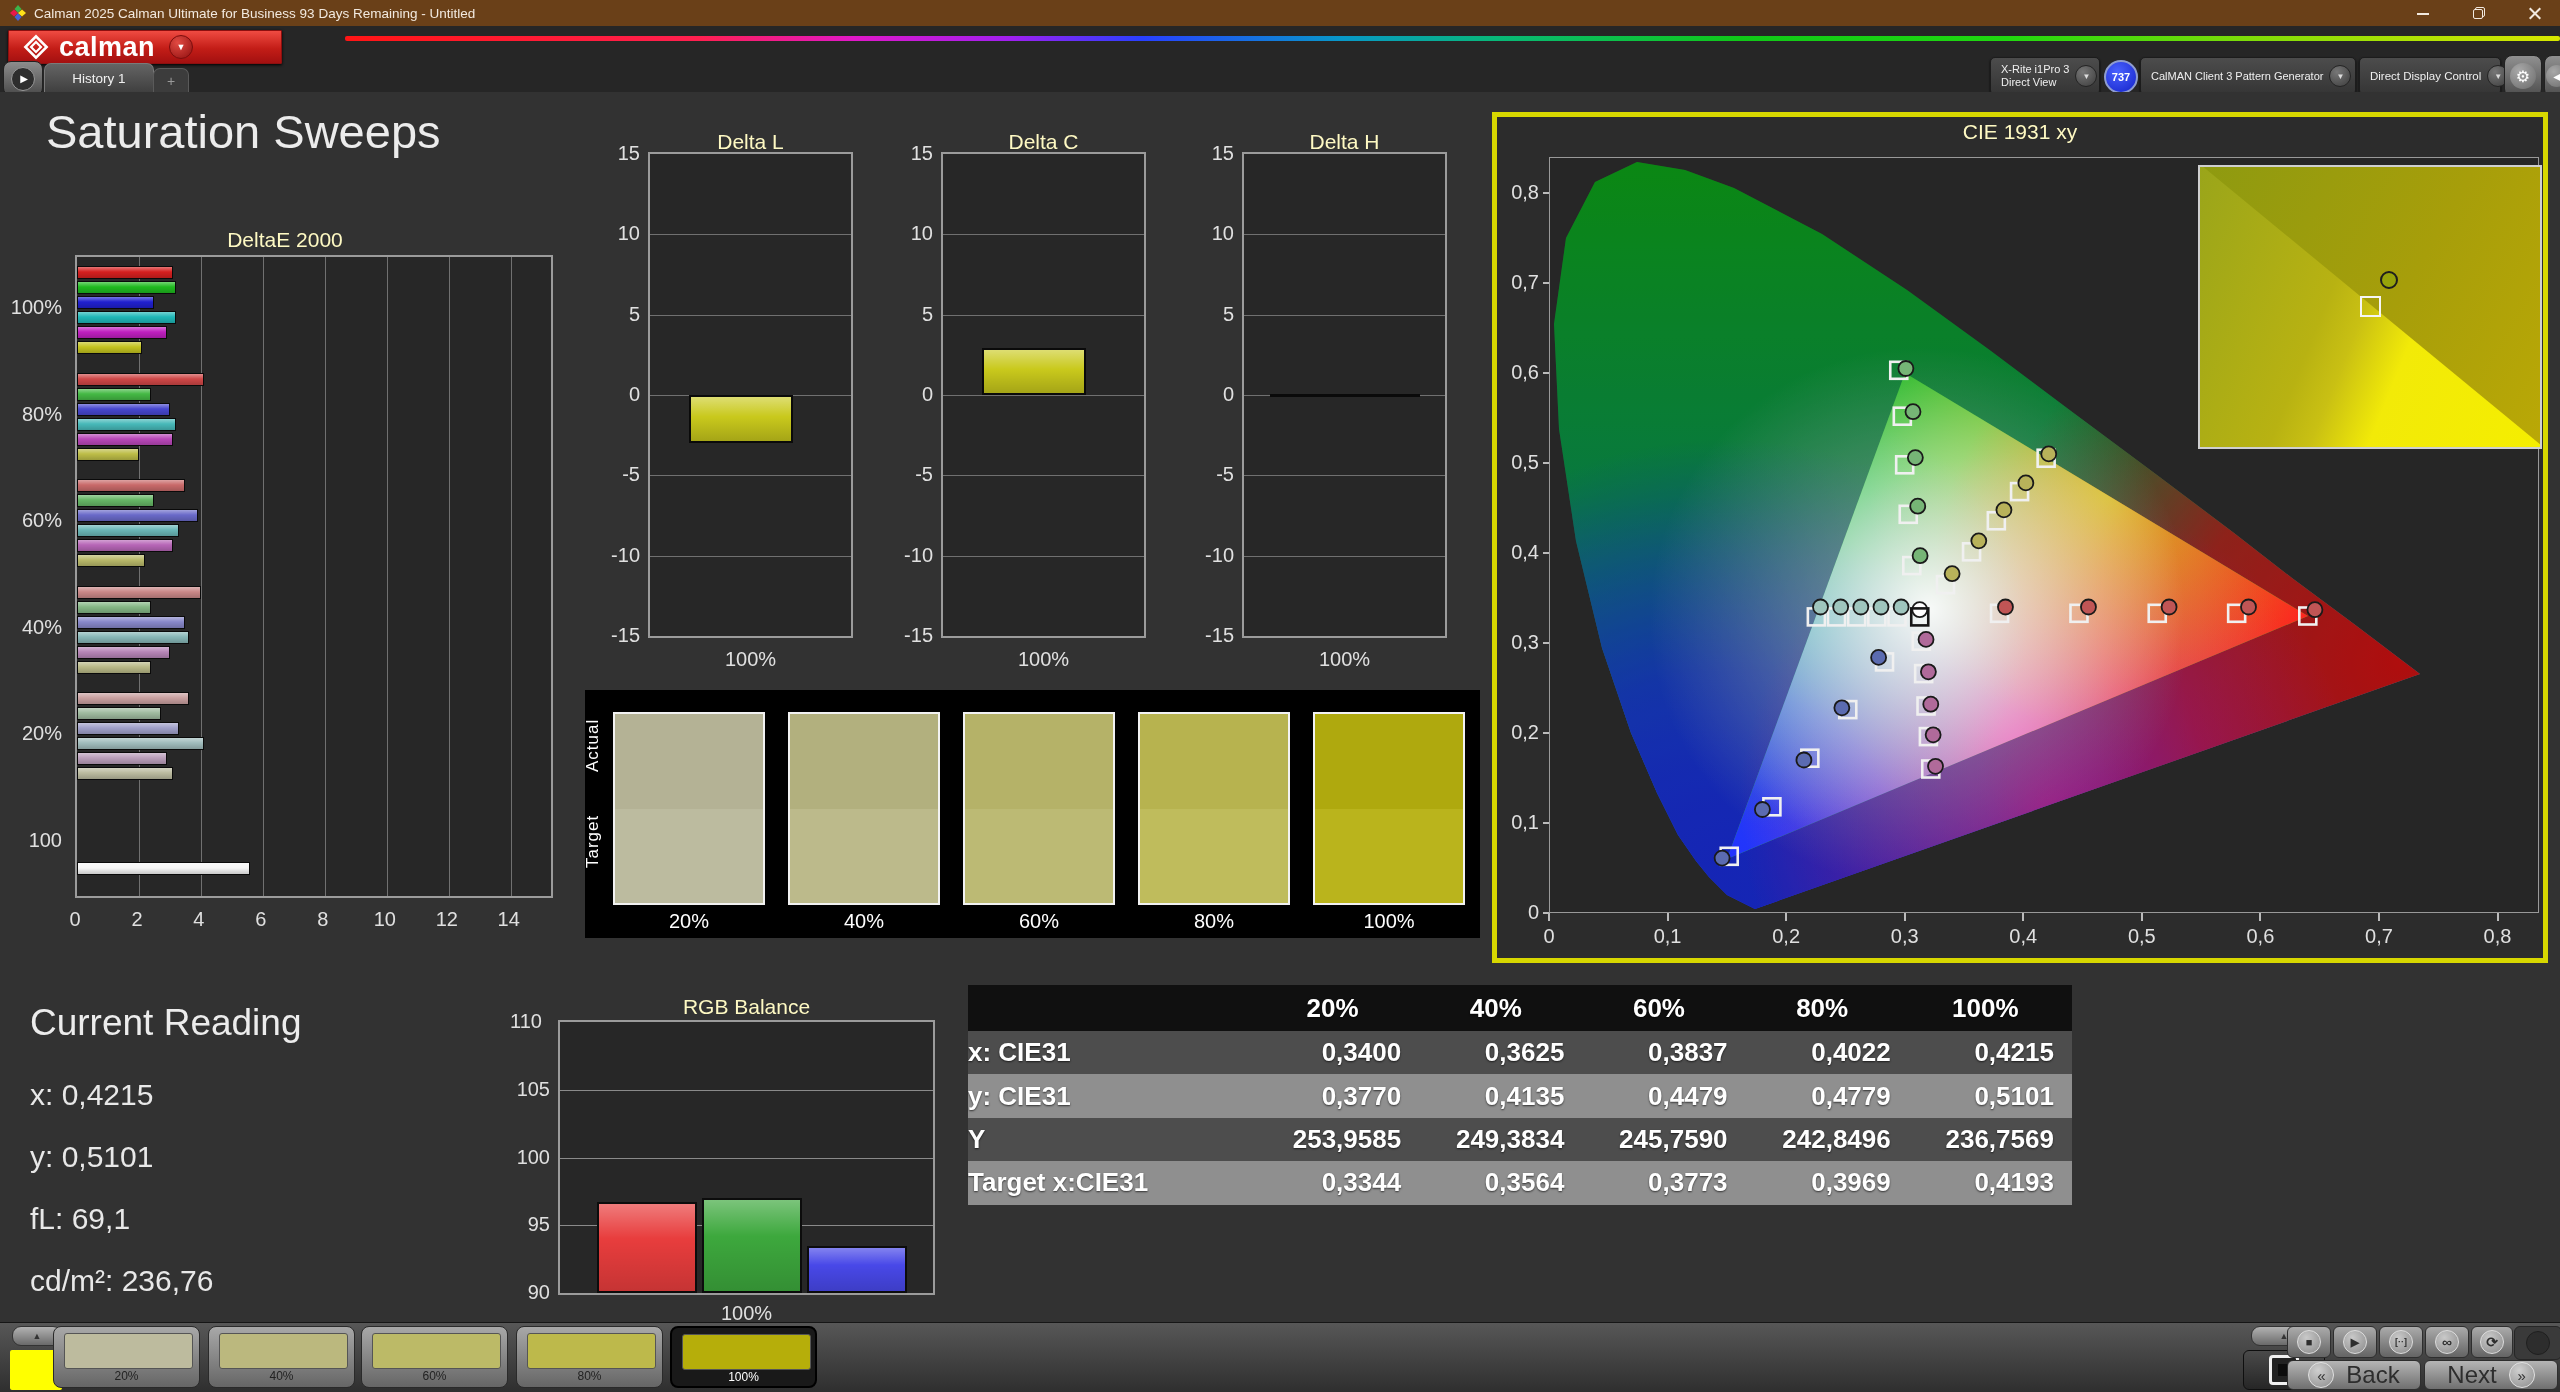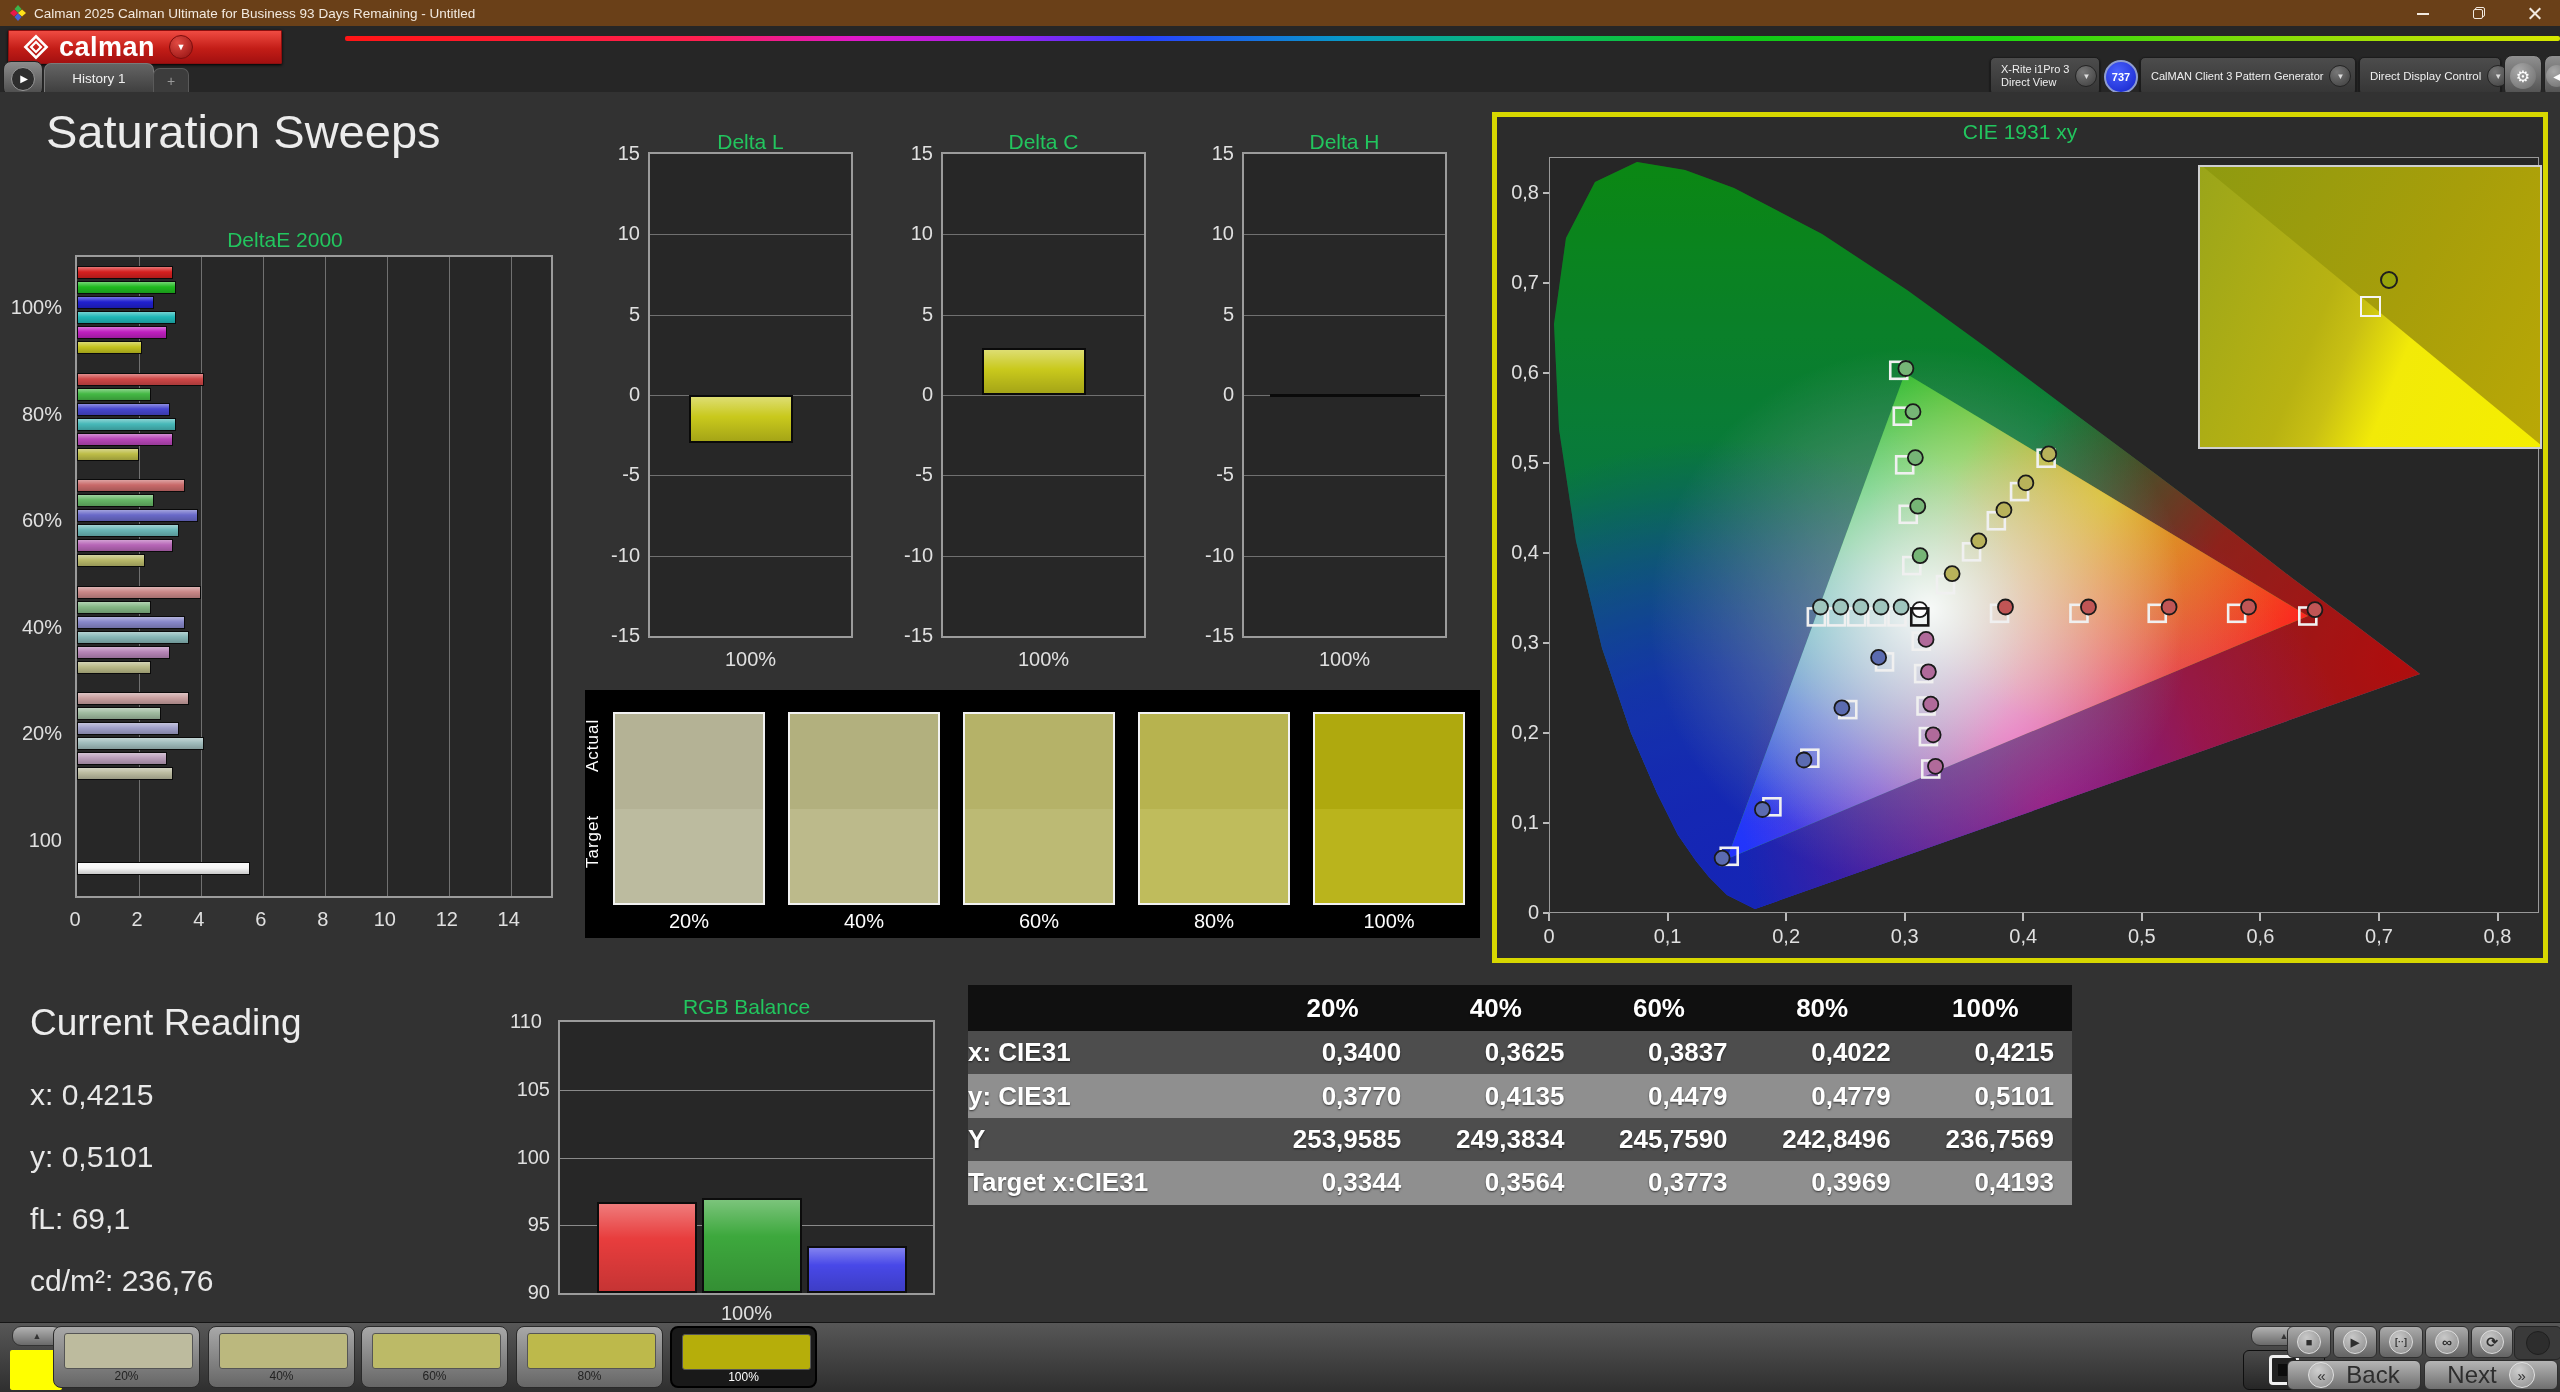--- a/index.html
+++ b/index.html
@@ -57,21 +57,21 @@
          background:radial-gradient(circle at 38% 32%,#4a62ff,#1322c8);border:2px solid #8e9ccf;
          display:flex;align-items:center;justify-content:center;color:#fff;font-size:11px;font-weight:bold;}
   .sq-btn{top:55px;width:36px;height:40px;border-radius:8px;background:linear-gradient(#909090,#4e4e4e);
           border:1px solid #222;display:flex;align-items:center;justify-content:center;}
   .gear-circle{width:26px;height:26px;border-radius:50%;background:radial-gradient(circle at 35% 30%,#a9a9a9,#6b6b6b);
           display:flex;align-items:center;justify-content:center;color:#fff;font-size:16px;}
 
   
   .main{left:0;top:92px;width:2560px;height:1230px;background:#323232;}
   .page-title{left:46px;top:104px;font-size:47px;color:#ececec;}
-  .chart-title{font-size:21px;color:#22c55e;text-align:center;}
+  .chart-title{font-size:21px;color:#fef9c3;text-align:center;}
   .plot{background:#272727;border:2px solid #9b9b9b;box-sizing:border-box;}
   .gridv{position:absolute;top:0;width:1px;background:#707070;}
   .gridh{position:absolute;left:0;height:1px;background:#707070;}
   .axis-lab{position:absolute;font-size:20px;color:#e0e0e0;}
   .bar{position:absolute;border:1.5px solid #0a0a0a;box-sizing:border-box;
        background-image:linear-gradient(rgba(255,255,255,.38),rgba(255,255,255,0) 45%,rgba(0,0,0,.18));}
   .vbar{position:absolute;border:2px solid #0c0c0c;box-sizing:border-box;
        background-image:linear-gradient(rgba(255,255,255,.32),rgba(255,255,255,0) 40%,rgba(0,0,0,.15));}
 
   

